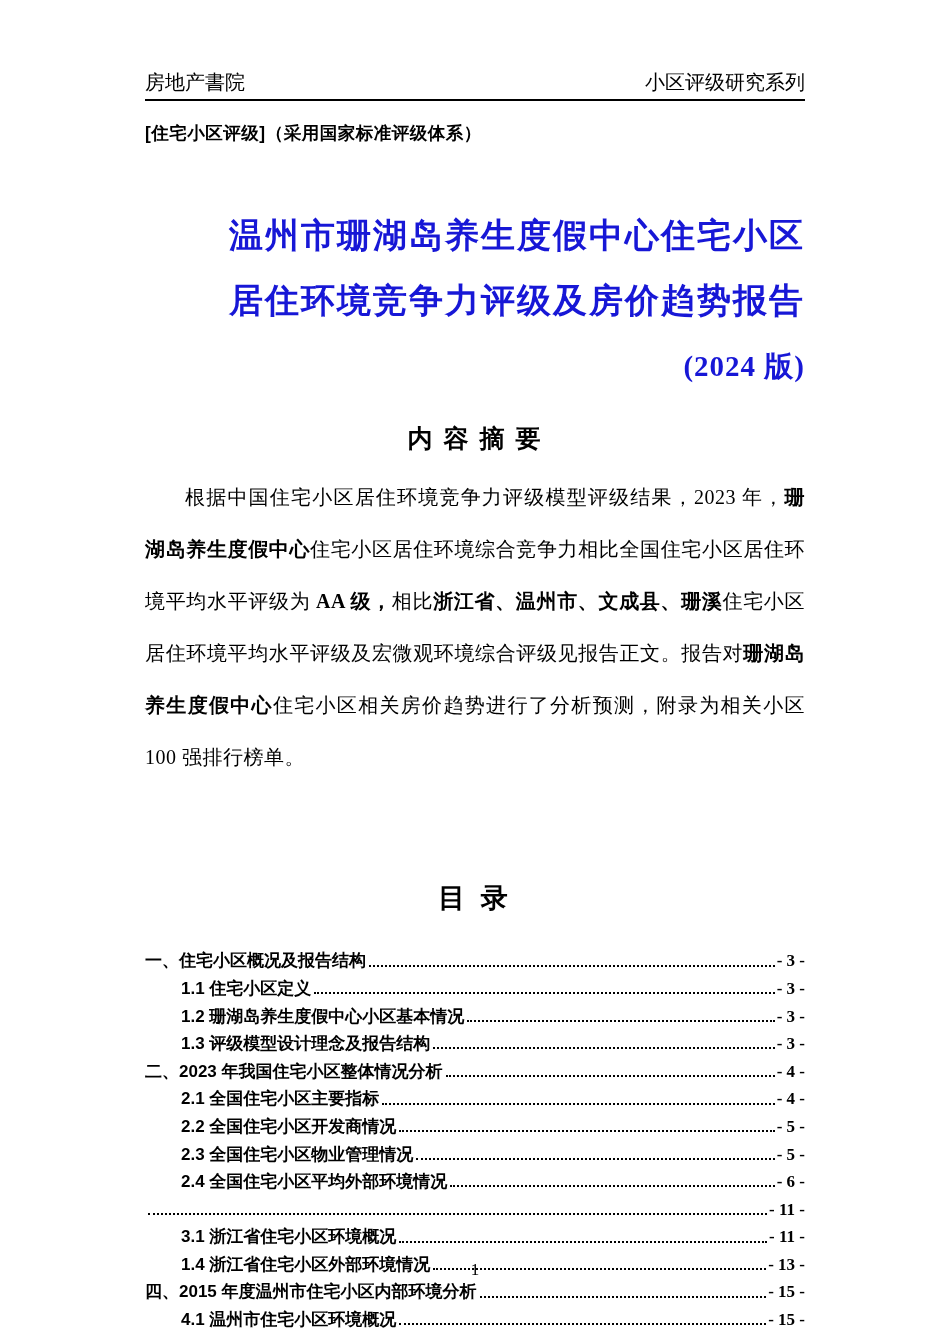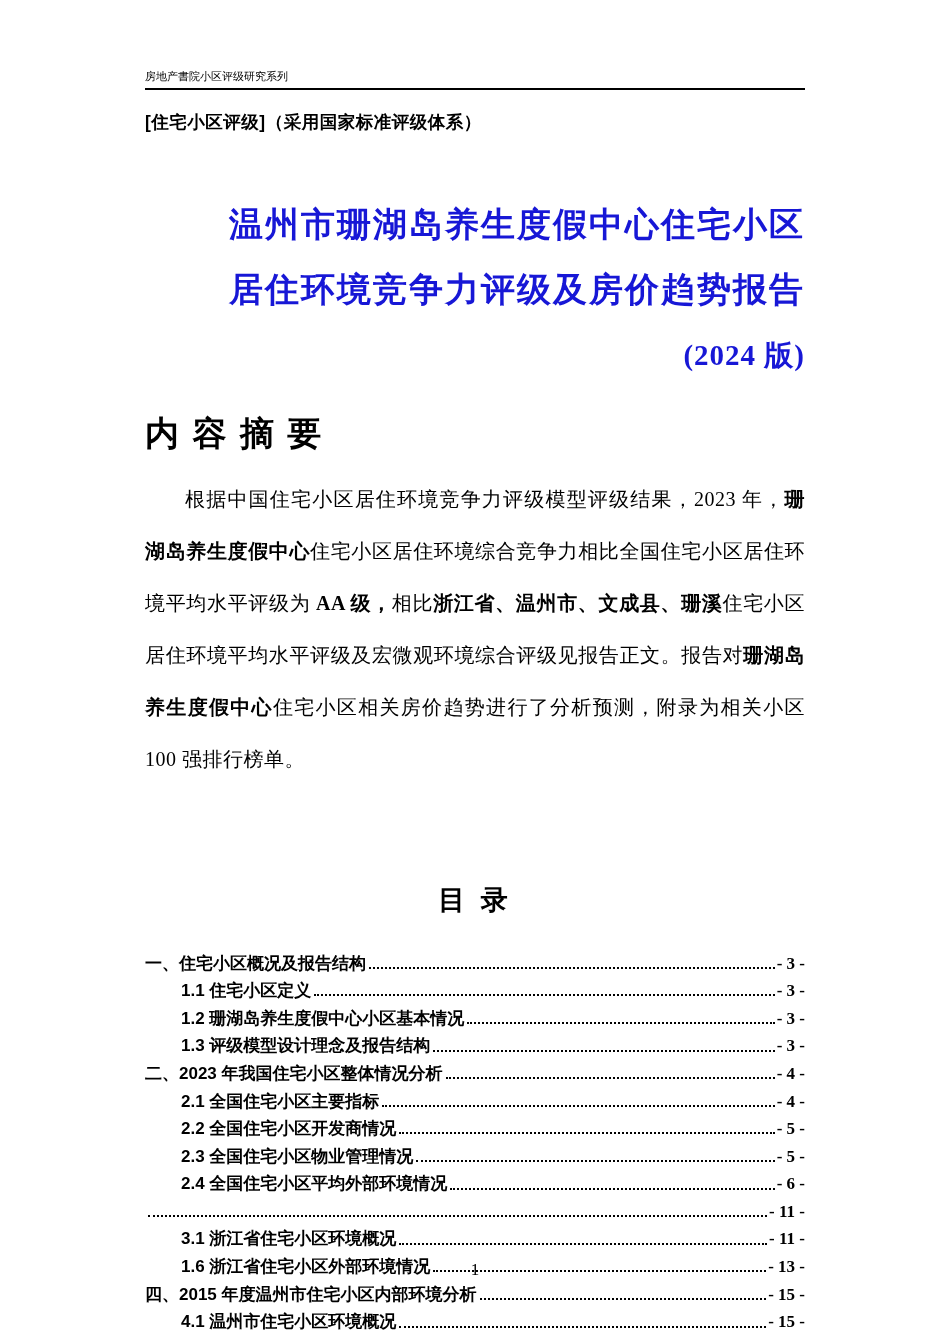--- a/index.html
+++ b/index.html
@@ -11,23 +11,23 @@
     overflow: hidden;
   }
   .page {
     position: relative;
     width: 950px; height: 1344px;
     background: #ffffff;
     padding: 70px 145px 0 145px;
   }
   
   .runhead {
-    display: flex; align-items: flex-end;
-    font-family: "Liberation Sans", sans-serif;
-    font-size: 11px; line-height: 1.2;
+    display: flex; justify-content: space-between; align-items: flex-end;
+    font-family: "Liberation Sans", sans-serif;
+    font-size: 20px; line-height: 1.2;
     padding-bottom: 5px;
     border-bottom: 2px solid #000;
   }
   
   .tagline {
     margin-top: 20px;
     font-family: "Liberation Sans", sans-serif;
     font-weight: bold;
     font-size: 17.5px;
     letter-spacing: 0.5px;
@@ -45,24 +45,24 @@
   }
   .title-edition {
     font-size: 29px;
     line-height: 55px;
     margin-top: 6px;
     letter-spacing: 1px;
   }
   
   .abstract-heading {
     margin-top: 28px;
-    text-align: left;
-    font-family: "Liberation Sans", sans-serif;
-    font-weight: bold;
-    font-size: 34px;
+    text-align: center;
+    font-family: "Liberation Sans", sans-serif;
+    font-weight: bold;
+    font-size: 25px;
     letter-spacing: 2px;
   }
   .abstract-body {
     margin-top: 16px;
     font-size: 20px;
     line-height: 52px;
     text-align: justify;
     text-indent: 2em;
     letter-spacing: 0.5px;
   }
@@ -184,21 +184,21 @@
       <div class="toc-row level-1">
         <span class="toc-leader"></span>
         <span class="toc-page">- 11 -</span>
       </div>
       <div class="toc-row level-2">
         <span class="toc-label">3.1 浙江省住宅小区环境概况</span>
         <span class="toc-leader"></span>
         <span class="toc-page">- 11 -</span>
       </div>
       <div class="toc-row level-2">
-        <span class="toc-label">1.6 浙江省住宅小区外部环境情况</span>
+        <span class="toc-label">1.4 浙江省住宅小区外部环境情况</span>
         <span class="toc-leader"></span>
         <span class="toc-page">- 13 -</span>
       </div>
       <div class="toc-row level-1">
         <span class="toc-label">四、2015 年度温州市住宅小区内部环境分析</span>
         <span class="toc-leader"></span>
         <span class="toc-page">- 15 -</span>
       </div>
       <div class="toc-row level-2">
         <span class="toc-label">4.1 温州市住宅小区环境概况</span>

